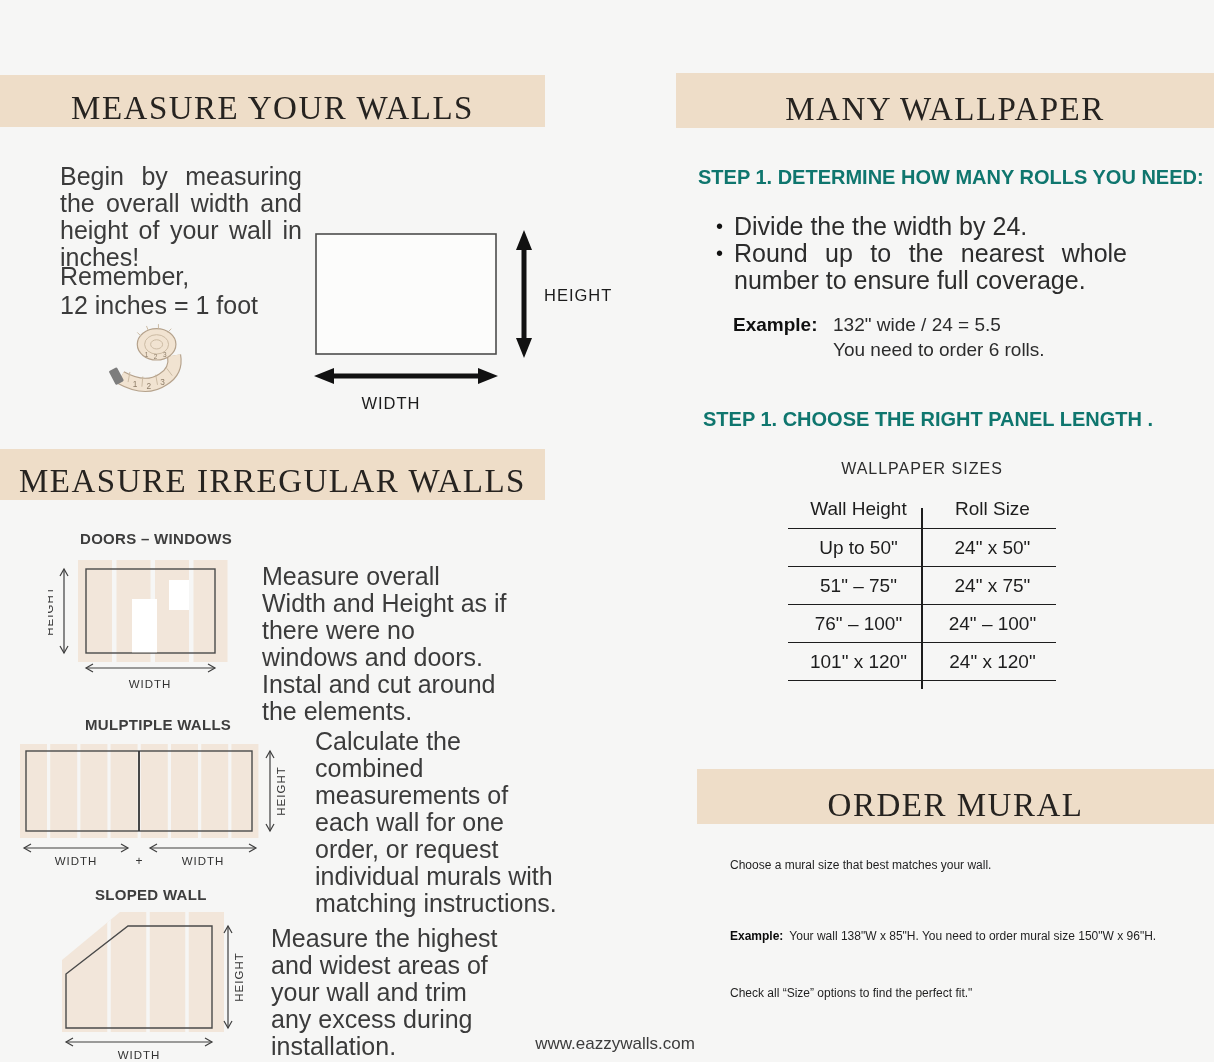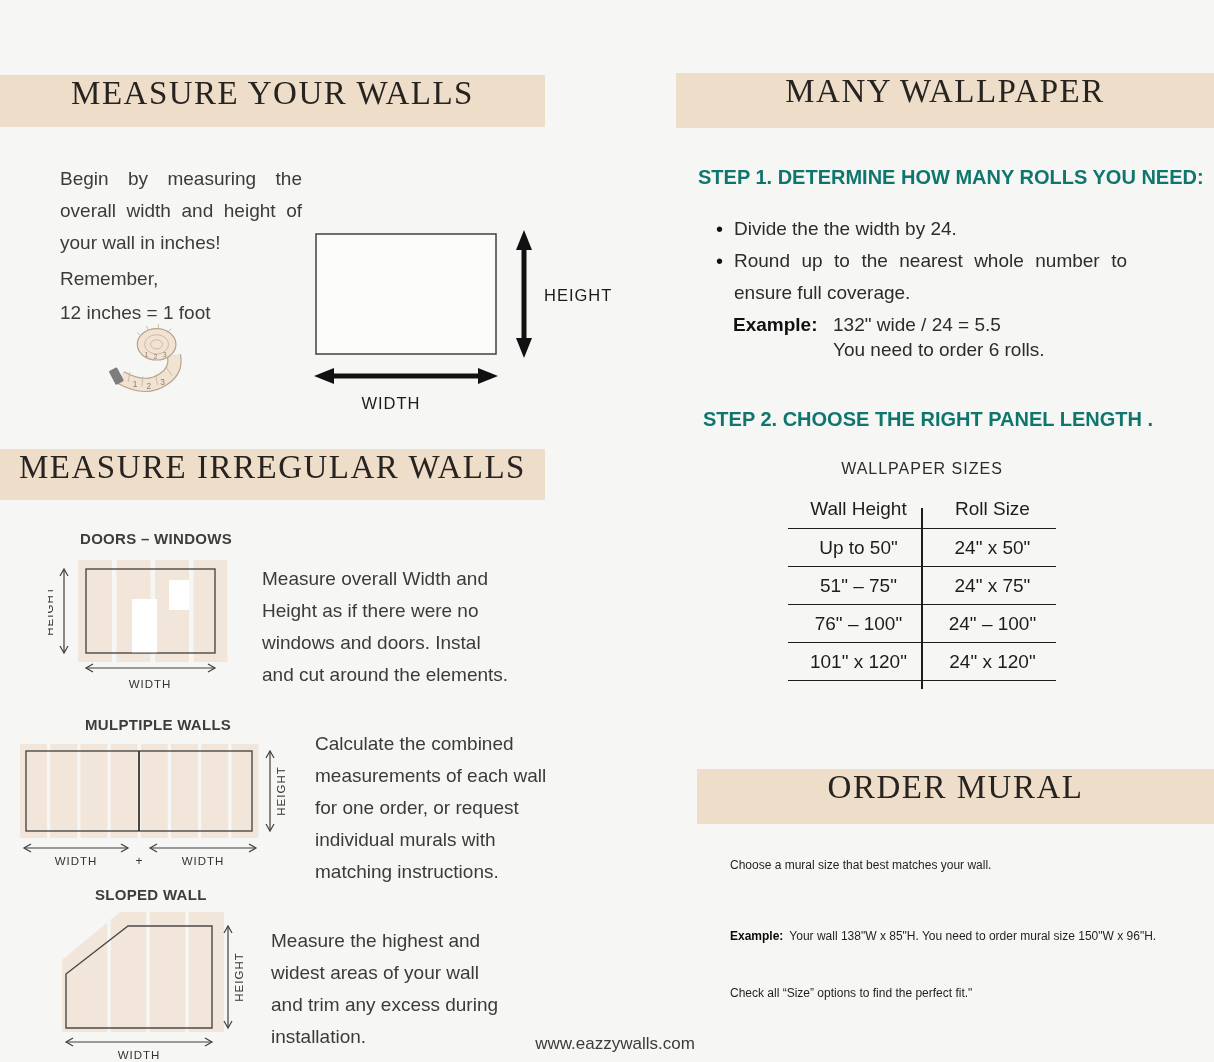--- a/index.html
+++ b/index.html
@@ -10,33 +10,33 @@
     font-family:"Liberation Sans", sans-serif;
     color:#3b3b3b;
     overflow:hidden;
   }
   .abs { position:absolute; }
 
   
   .band {
     position:absolute;
     background:#eeddc8;
-    display:flex; align-items:flex-start; justify-content:center;
+    display:flex; align-items:flex-end; justify-content:center;
   }
   .band .band-title {
     font-family:"Liberation Serif", serif;
     font-weight:400;
     font-size:33px;
     letter-spacing:1.5px;
     color:#262320;
     white-space:nowrap;
   }
 
   
-  .copy { font-size:19px; line-height:32px; color:#3b3b3b; }
+  .copy { font-size:25px; line-height:27px; color:#3b3b3b; }
   .justify { text-align:justify; }
   .sub-label { font-size:15px; font-weight:bold; color:#3d3d3d; letter-spacing:.3px; white-space:nowrap; }
 
   
   .step-heading { font-size:20px; font-weight:bold; color:#0f766e; white-space:nowrap; }
   .bullets { list-style:none; }
   .bullets li { position:relative; padding-left:22px; text-align:justify; color:#2c2c2c; }
   .bullets li::before { content:"\2022"; position:absolute; left:4px; font-size:20px; color:#111; }
   .example-grid { display:grid; grid-template-columns:92px auto; column-gap:8px; font-size:19px; line-height:25px; color:#2c2c2c; }
   .example-grid .lbl { font-weight:bold; color:#101010; }
@@ -209,21 +209,21 @@
   <li>Round up to the nearest whole number to ensure full coverage.</li>
 </ul>
 
 <div class="abs example-grid" style="left:733px; top:312px;">
   <div class="lbl">Example:</div>
   <div>132" wide / 24 = 5.5</div>
   <div></div>
   <div>You need to order 6 rolls.</div>
 </div>
 
-<div class="abs step-heading" style="left:703px; top:408px;">STEP 2. CHOOSE THE RIGHT PANEL LENGTH .</div>
+<div class="abs step-heading" style="left:703px; top:408px;">STEP 1. CHOOSE THE RIGHT PANEL LENGTH .</div>
 
 <div class="abs table-title" style="left:788px; top:460px; width:268px; text-align:center;">WALLPAPER SIZES</div>
 
 <table class="size-table abs" style="left:788px; top:498px;">
   <thead>
     <tr>
       <th>Wall Height</th>
       <th>Roll Size</th>
     </tr>
   </thead>

